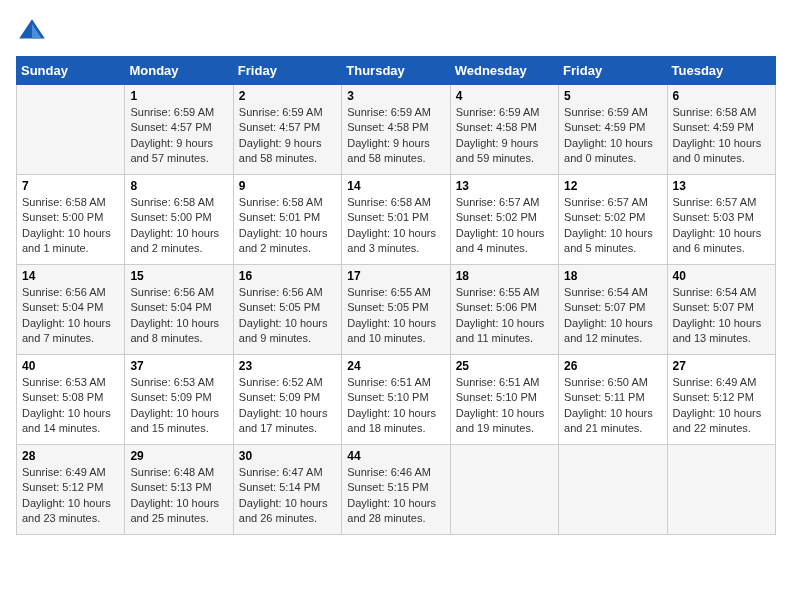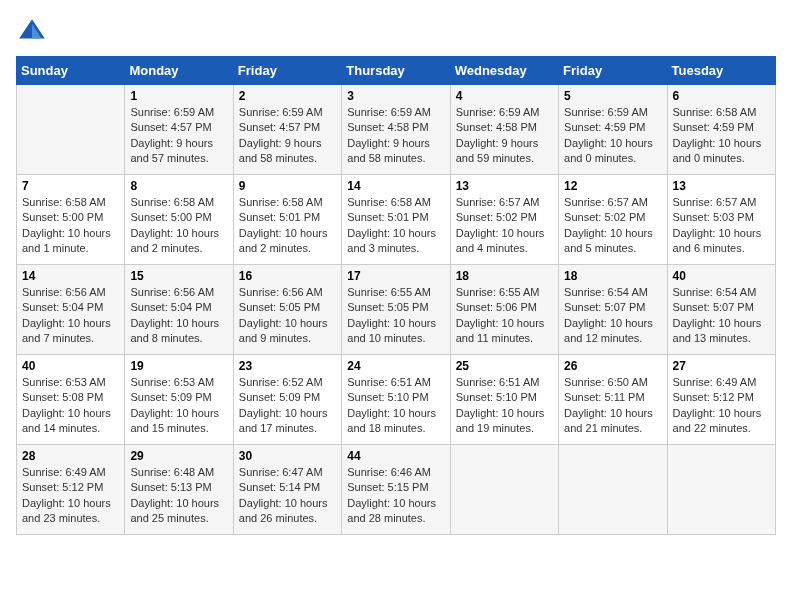--- a/index.html
+++ b/index.html
@@ -201,21 +201,21 @@
           <div class="day-num">40</div>
           <div class="day-info">Sunrise: 6:54 AM<br>Sunset: 5:07 PM<br>Daylight: 10 hours<br>and 13 minutes.</div>
         </td>
       </tr>
       <tr>
         <td>
           <div class="day-num">40</div>
           <div class="day-info">Sunrise: 6:53 AM<br>Sunset: 5:08 PM<br>Daylight: 10 hours<br>and 14 minutes.</div>
         </td>
         <td>
-          <div class="day-num">19</div>
+          <div class="day-num">37</div>
           <div class="day-info">Sunrise: 6:53 AM<br>Sunset: 5:09 PM<br>Daylight: 10 hours<br>and 15 minutes.</div>
         </td>
         <td>
           <div class="day-num">23</div>
           <div class="day-info">Sunrise: 6:52 AM<br>Sunset: 5:09 PM<br>Daylight: 10 hours<br>and 17 minutes.</div>
         </td>
         <td>
           <div class="day-num">24</div>
           <div class="day-info">Sunrise: 6:51 AM<br>Sunset: 5:10 PM<br>Daylight: 10 hours<br>and 18 minutes.</div>
         </td>

